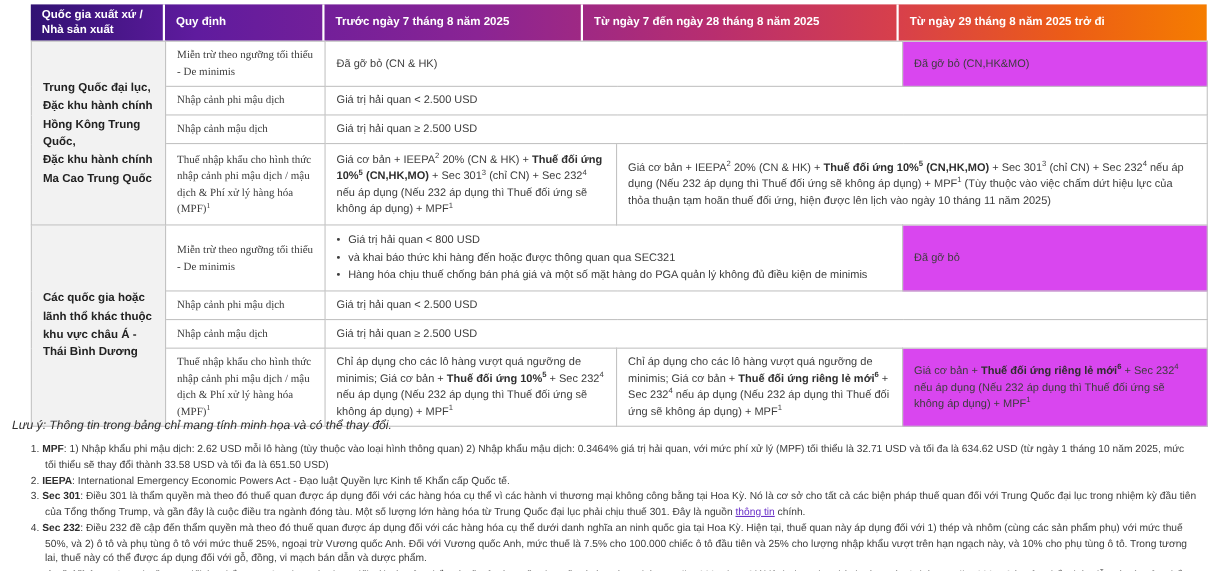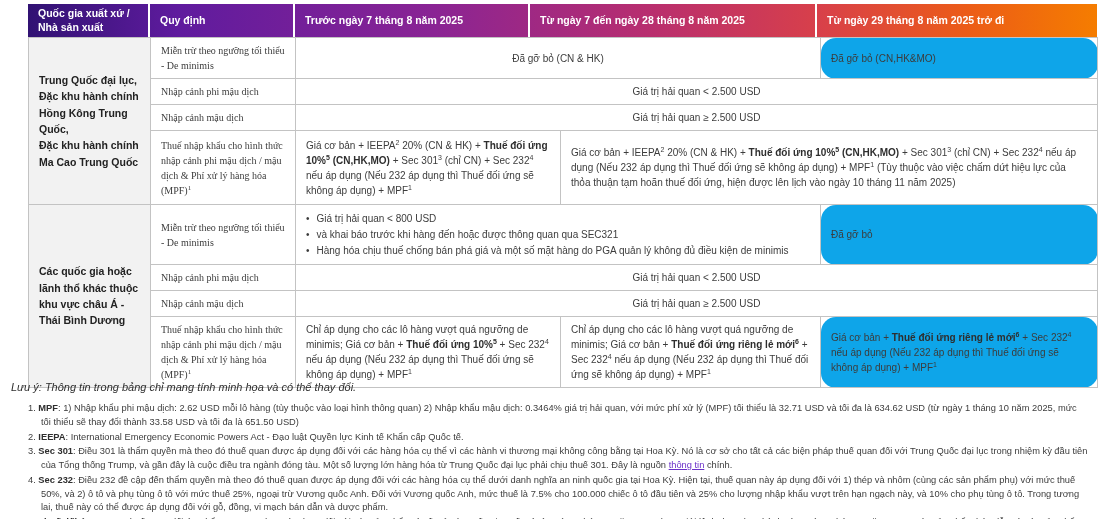--- a/index.html
+++ b/index.html
@@ -27,22 +27,22 @@
     border:1px solid #c3c3c3;vertical-align:middle;
     font-size:10px;line-height:1.5;padding:5px 10px;box-sizing:border-box;
   }
   table{border:1px solid #8f8f8f;}
   .gcell{
     background:#f2f2f2;font-weight:bold;font-size:10.5px;color:#222;
     white-space:pre-line;line-height:1.55;margin-top:41px;
   }
   .rcell{color:#3c3c3c;font-family:Liberation Serif, serif;}
   .vcell{color:#3c3c3c;}
-  .center{text-align:center;}
-  .gray{background:#0ea5e9;border-radius:15px;}
+  .center{}
+  .gray{background:#d946ef;}
   sup{font-size:7px;line-height:0;}
   b{color:#2e2e2e;}
   .bullet{display:flex;gap:7px;margin:1px 0;}
   .dot{flex:0 0 auto;}
   
   .note{
     position:absolute;left:11px;top:381px;font-size:11px;font-style:italic;color:#2e2e2e;
   }
   .footnotes{position:absolute;left:28px;top:402px;width:1060px;font-size:9.3px;line-height:1.48;color:#3c3c3c;}
   .fnote{padding-left:13px;text-indent:-13px;margin-bottom:1px;}
@@ -98,21 +98,21 @@
 khu vực châu Á -
 Thái Bình Dương</td>
           <td class="rcell">Miễn trừ theo ngưỡng tối thiểu - De minimis</td>
           <td colspan="2" class="vcell">
             <div class="bullet">
               <span class="dot">•</span>
               <span>Giá trị hải quan &lt; 800 USD</span>
             </div>
             <div class="bullet">
               <span class="dot">•</span>
-              <span>và khai báo trước khi hàng đến hoặc được thông quan qua SEC321</span>
+              <span>và khai báo thức khi hàng đến hoặc được thông quan qua SEC321</span>
             </div>
             <div class="bullet">
               <span class="dot">•</span>
               <span>Hàng hóa chịu thuế chống bán phá giá và một số mặt hàng do PGA quản lý không đủ điều kiện de minimis</span>
             </div>
           </td>
           <td colspan="1" class="vcell gray">Đã gỡ bỏ</td>
         </tr>
         <tr style="height: 26px;">
           <td class="rcell">Nhập cảnh phi mậu dịch</td>

